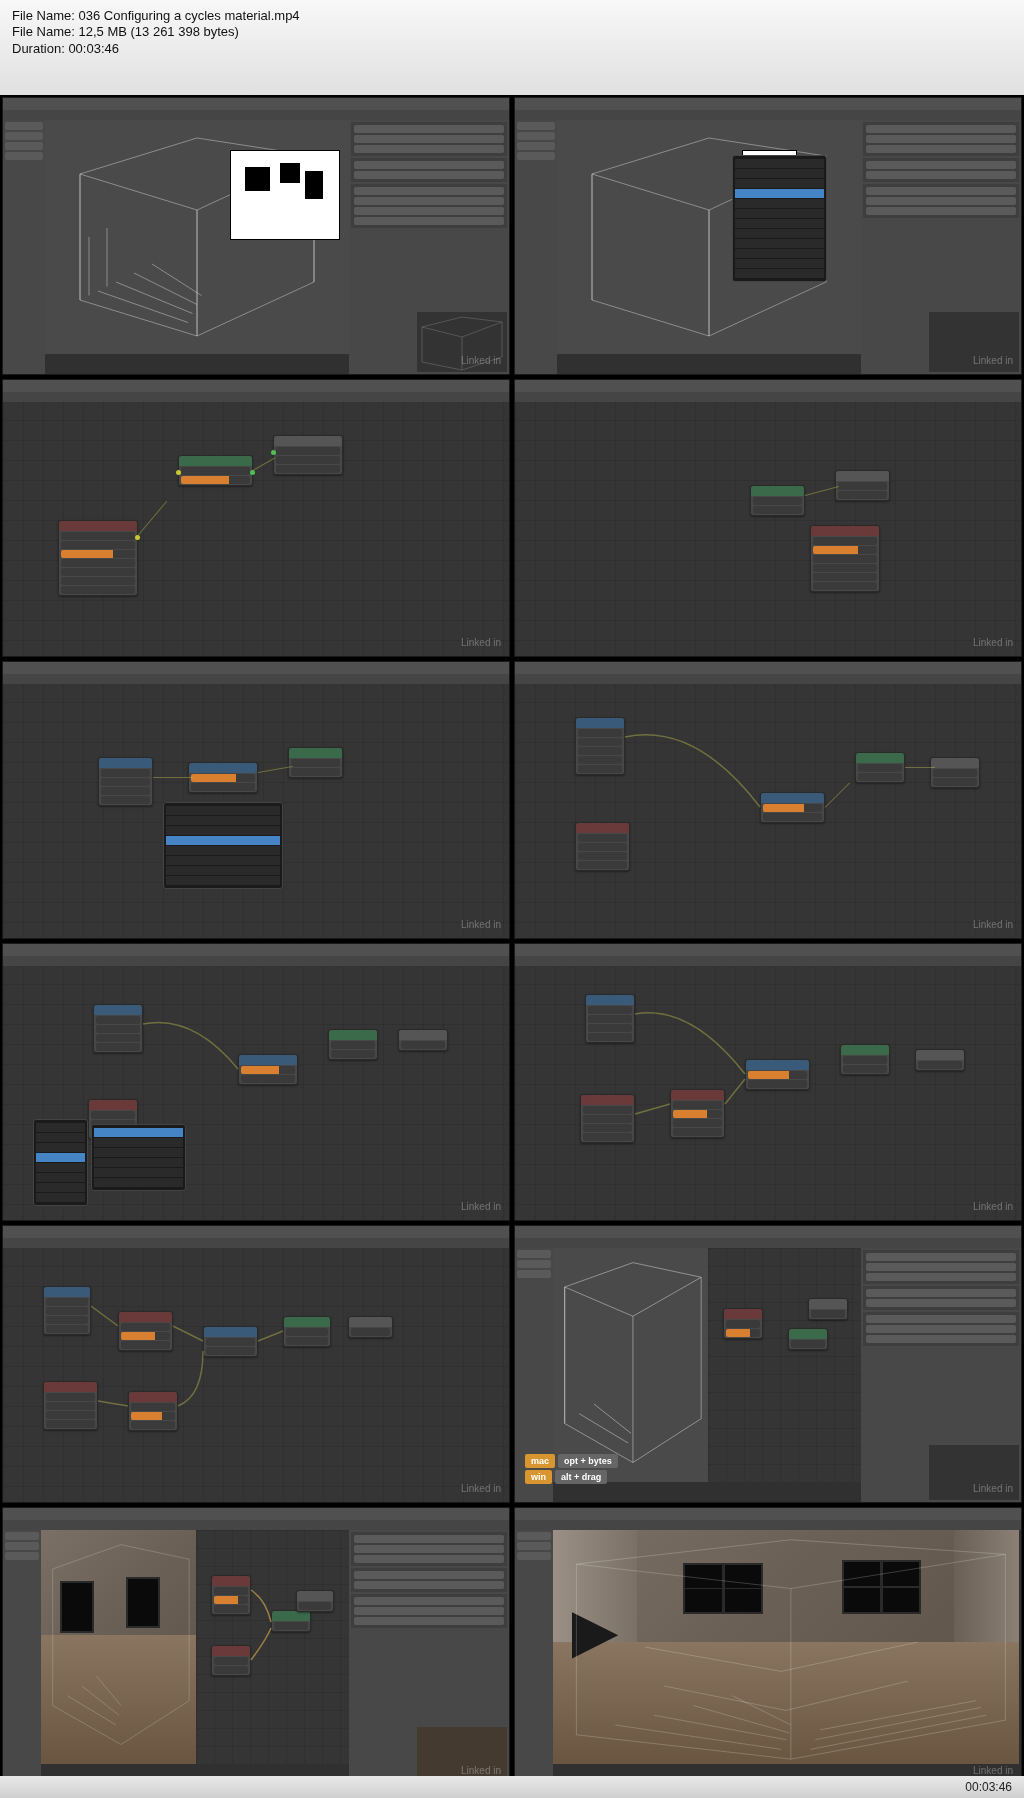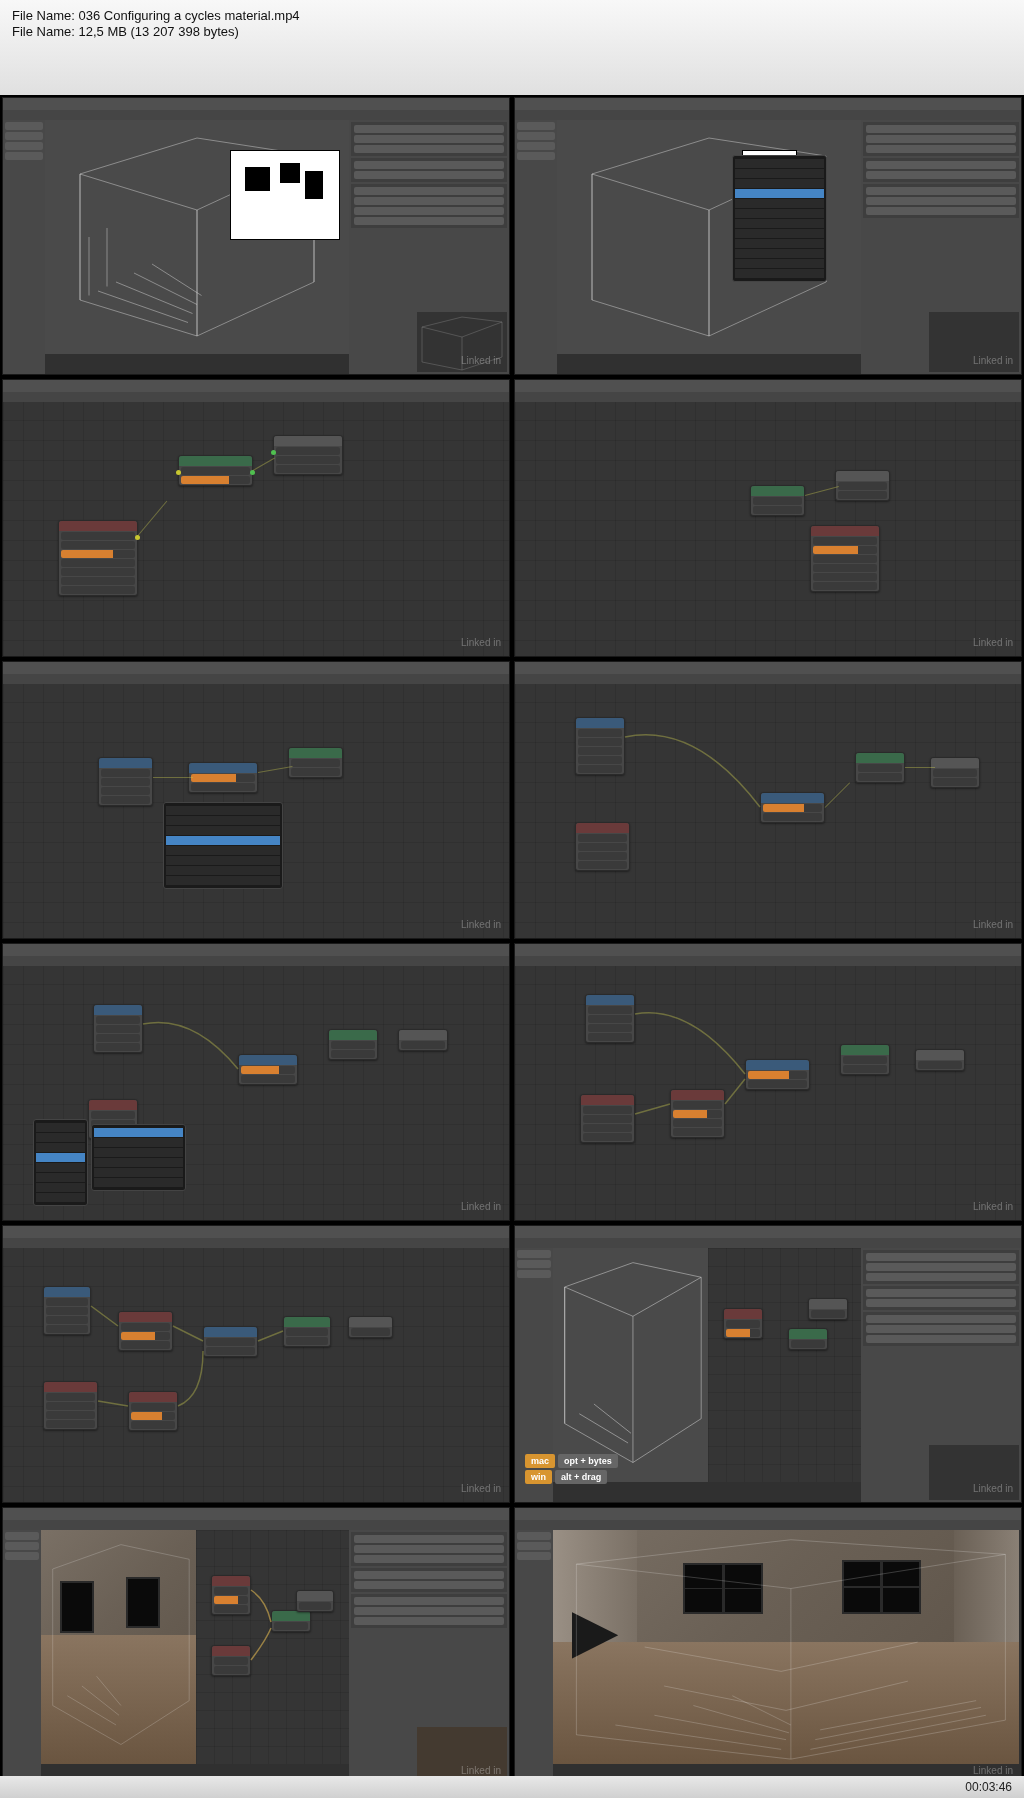--- a/index.html
+++ b/index.html
@@ -48,21 +48,25 @@
 </head>
 <body>
 
 <div class="header">
   <div class="header-line">
     <span>File Name:</span>
     <span>036 Configuring a cycles material.mp4</span>
   </div>
   <div class="header-line">
     <span>File Name:</span>
-    <span>12,5 MB (13 207 398 bytes)</span>
+    <span>12,5 MB (13 261 398 bytes)</span>
+  </div>
+  <div class="header-line">
+    <span>Duration:</span>
+    <span>00:03:46</span>
   </div>
 </div>
 
 <div class="grid">
 
 <div class="thumb">
   <div class="topbar"></div>
   <div class="menubar"></div>
   <div class="panel-left">
     <div class="panel-btn"></div>

